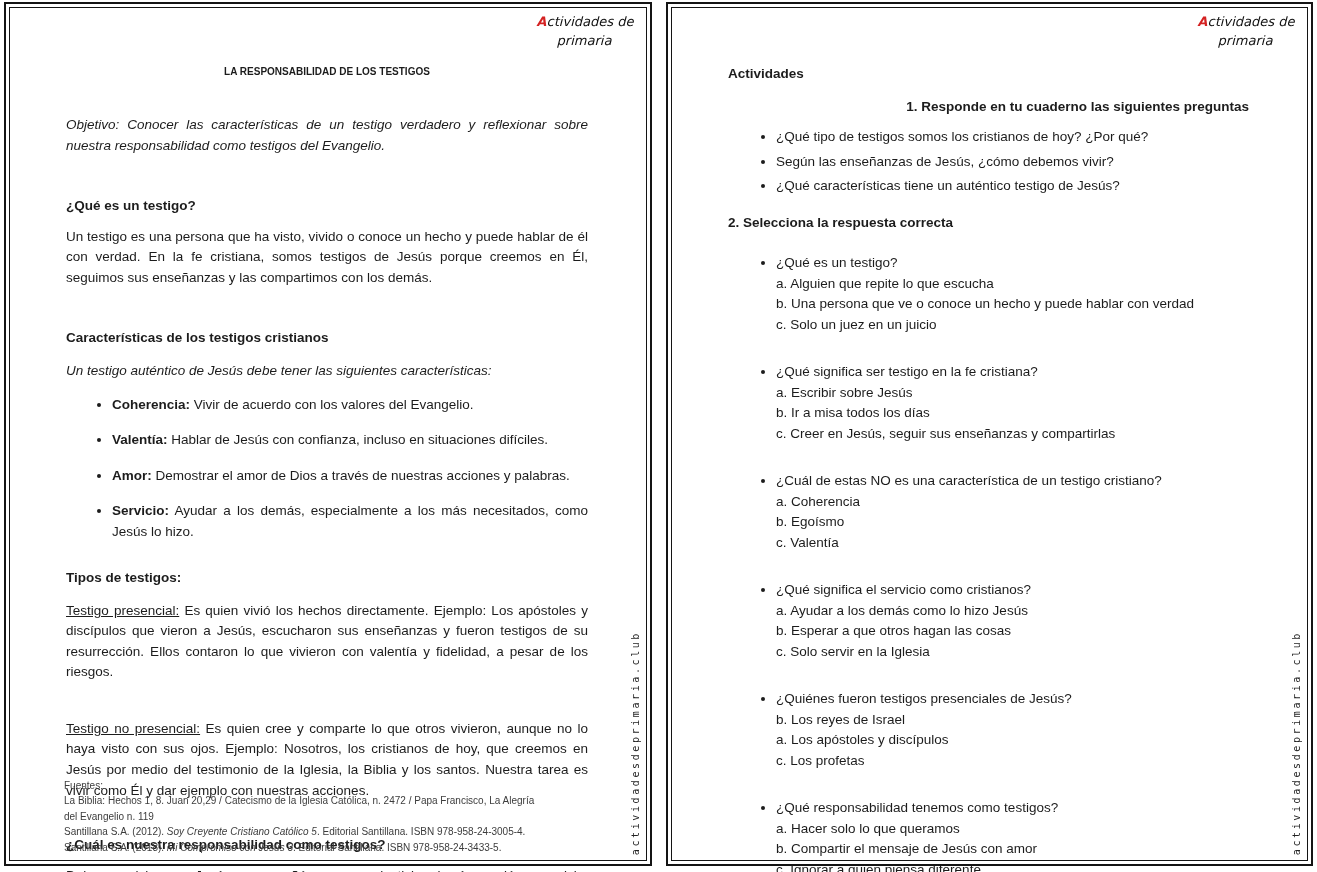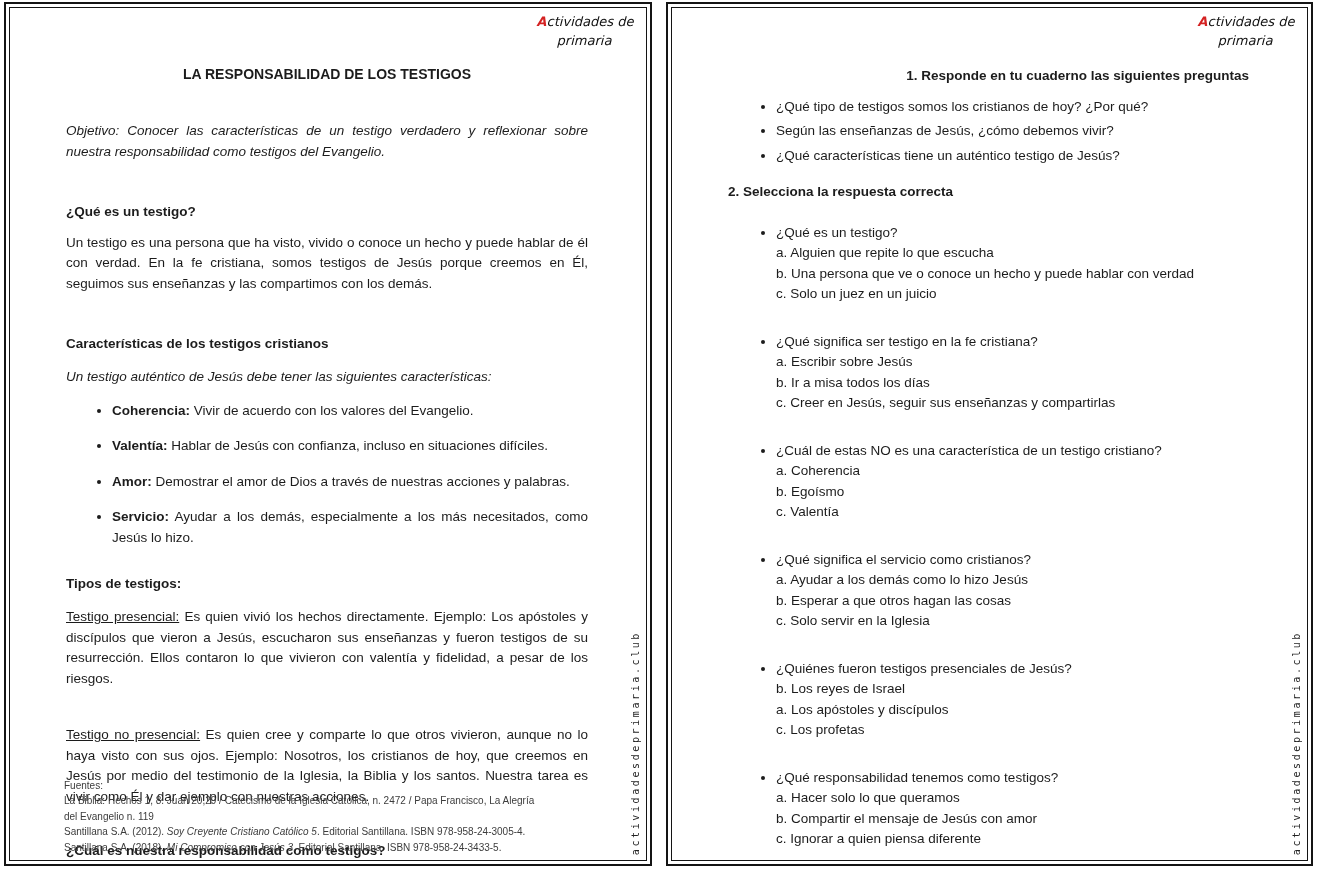--- a/index.html
+++ b/index.html
@@ -18,21 +18,21 @@
 
   .logo { position:absolute; top:9px; right:16px; text-align:center; z-index:3;
           font-family:"DejaVu Sans",sans-serif; font-style:italic;
           font-size:13px; line-height:1.45; color:#111; transform:skewX(-3deg); }
   .logo .logo-a { font-weight:bold; }
 
   .vurl { position:absolute; right:9px; bottom:9px; writing-mode:vertical-rl;
           transform:rotate(180deg); font-family:"DejaVu Sans Mono","Liberation Mono",monospace;
           font-size:10px; letter-spacing:2.6px; color:#222; white-space:nowrap; }
 
-  .doc-title { text-align:center; font-weight:bold; font-size:14px; margin:10px 0 0 0; }
+  .doc-title { text-align:center; font-weight:bold; font-size:10px; margin:10px 0 0 0; }
 
   .just { text-align:justify; }
   .objetivo { font-style:italic; margin-top:36px; }
   .objetivo .lbl { font-weight:normal; }
 
   .h { font-weight:bold; font-size:13.5px; }
   .h-s1 { margin-top:40px; }
   .p-s1 { margin-top:10px; }
   .h-s2 { margin-top:40px; }
   .p-s2i { margin-top:12px;font-style:italic; }
@@ -107,20 +107,21 @@
 
 <div class="page page-right">
   <div class="page-frame"></div>
 
   <div class="logo">
     <span><span class="logo-a" style="color:#d42222;">A</span><span>ctividades de</span></span><br>
     <span>primaria</span>
   </div>
 
   <div class="content">
+    <div class="h h-acts">Actividades</div>
 
     <div class="h h-act1">1. Responde en tu cuaderno las siguientes preguntas</div>
     <ul class="ul-a1">
       <li>¿Qué tipo de testigos somos los cristianos de hoy? ¿Por qué?</li>
       <li>Según las enseñanzas de Jesús, ¿cómo debemos vivir?</li>
       <li>¿Qué características tiene un auténtico testigo de Jesús?</li>
     </ul>
 
     <div class="h h-act2">2. Selecciona la respuesta correcta</div>
     <ul class="ul-q">

